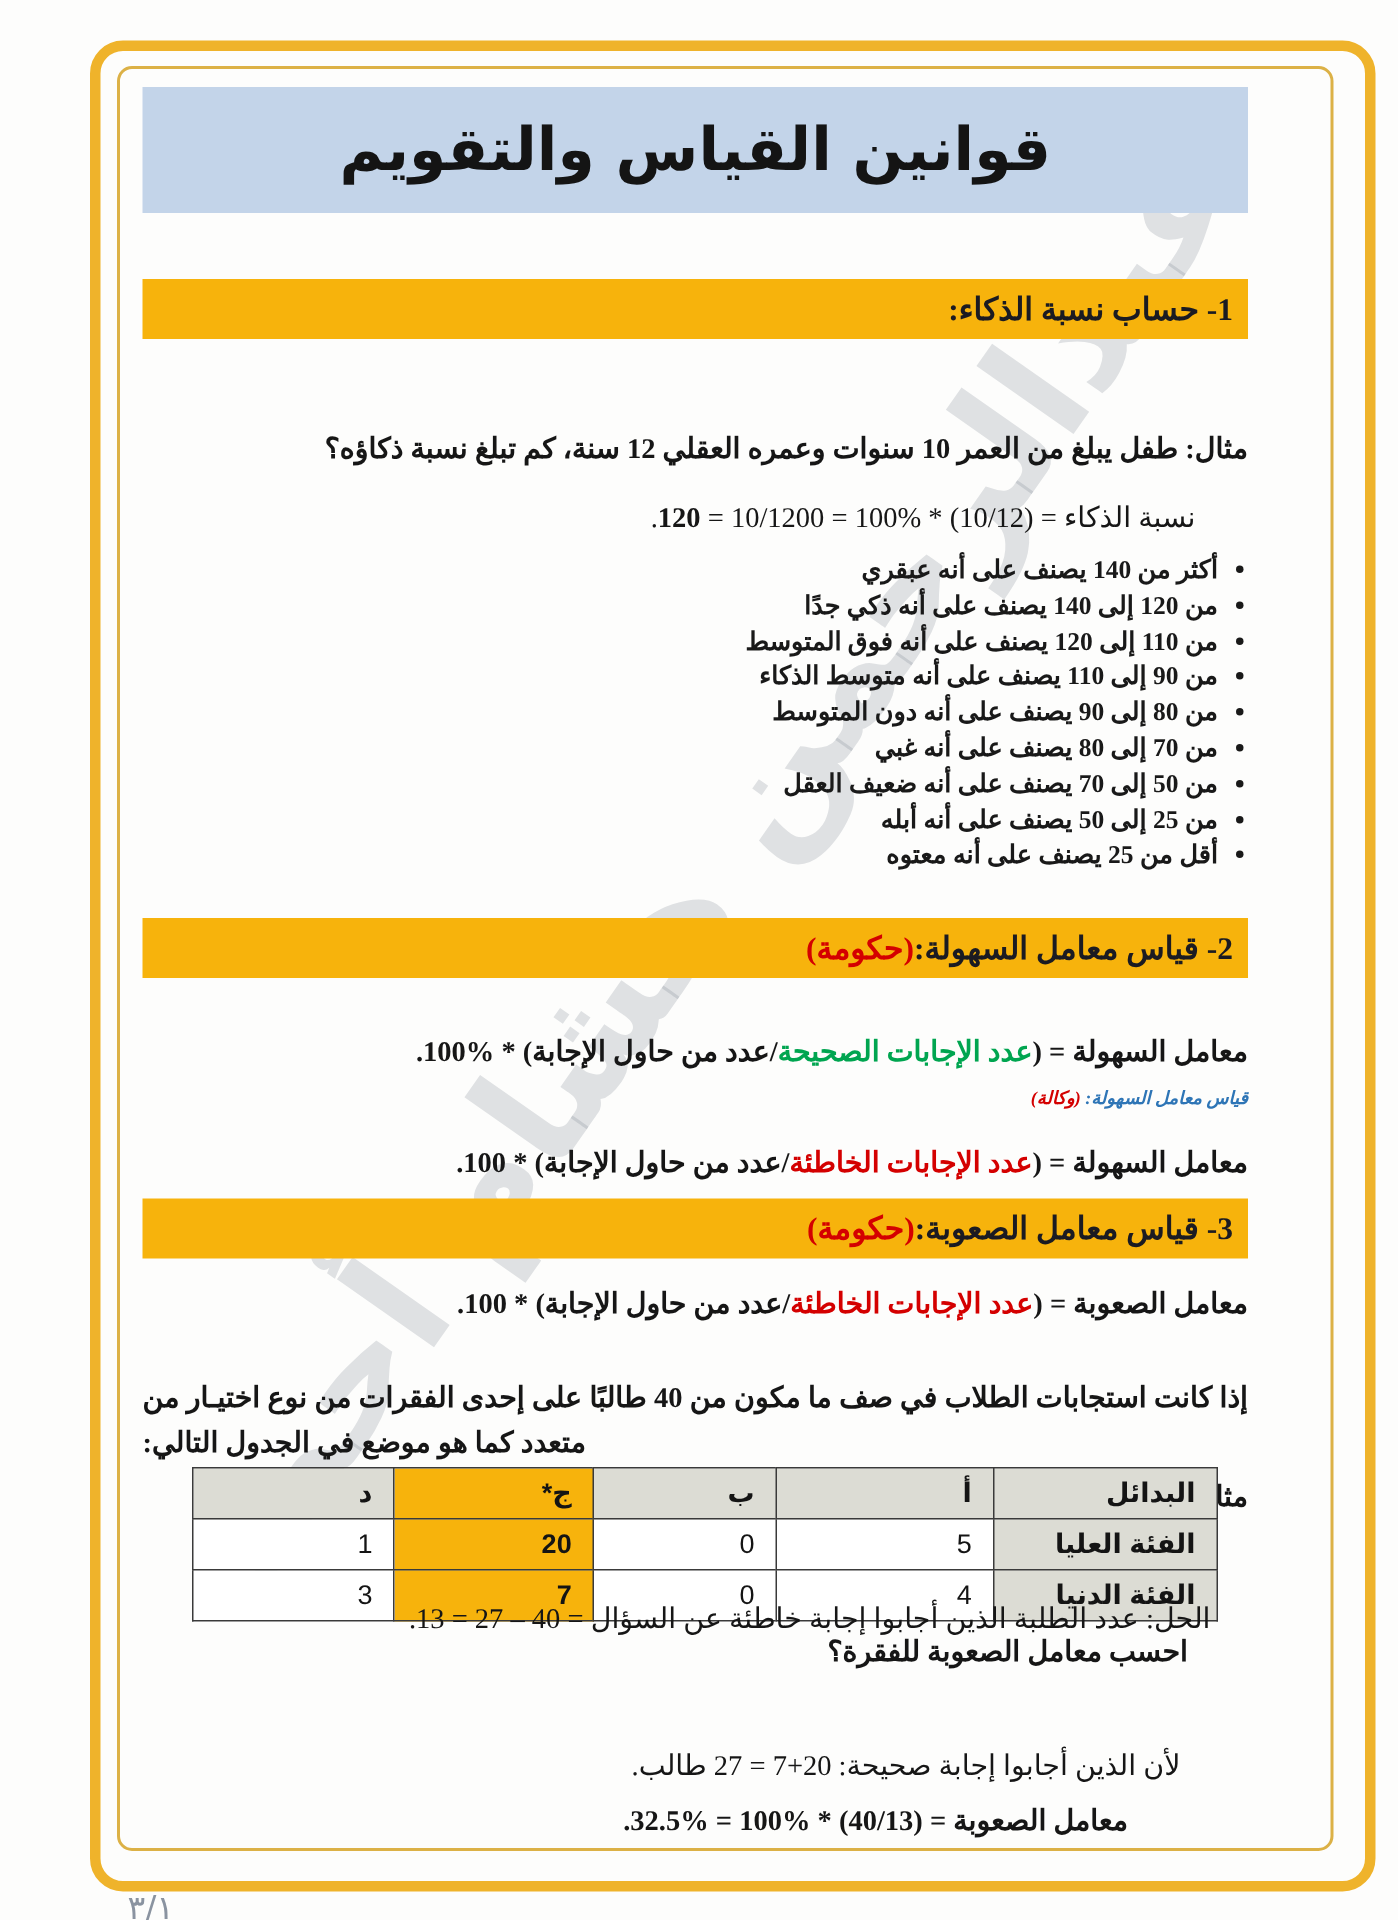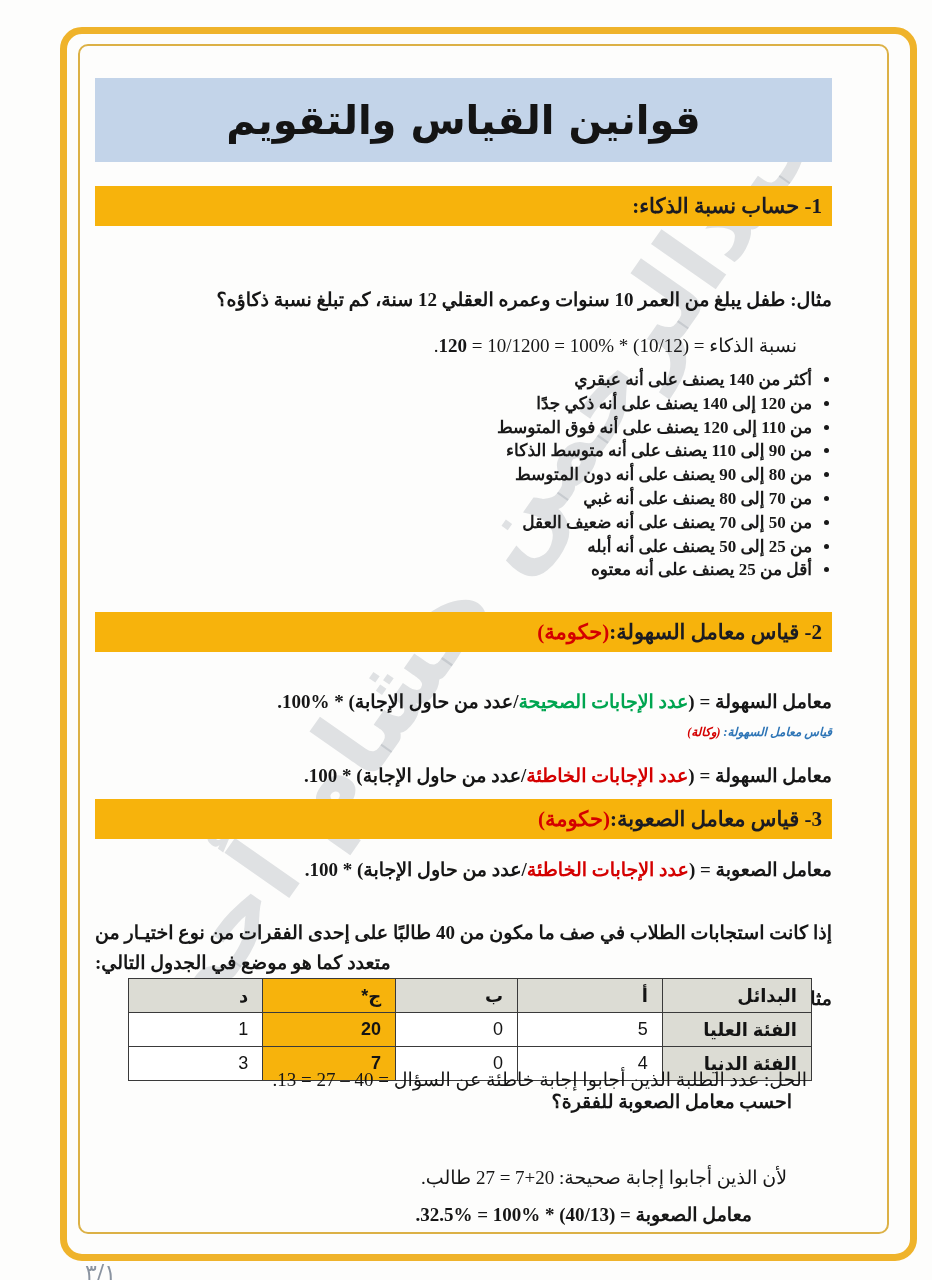--- a/index.html
+++ b/index.html
@@ -25,21 +25,21 @@
     font-size:104px;font-weight:bold;color:rgba(105,115,130,0.20);
     white-space:nowrap;z-index:0;pointer-events:none;
     font-family:"DejaVu Sans",sans-serif;
   }
   .content-layer{position:absolute;left:0;top:0;width:932px;height:1280px;z-index:1;}
   .blk{position:absolute;left:95px;width:737px;direction:rtl;}
   .title-bar{
     top:58px;height:84px;background:#c3d4e9;
     display:flex;align-items:center;justify-content:center;
     font-family:"DejaVu Sans","Liberation Sans",sans-serif;
-    font-weight:800;font-size:40px;color:#141414;letter-spacing:0px;margin-top:20px;
+    font-weight:800;font-size:40px;color:#141414;letter-spacing:0px;
   }
   .sec-bar{
     height:40px;background:#f7b30c;display:flex;align-items:center;
     padding:0 10px;box-sizing:border-box;
     font-weight:bold;font-size:21px;color:#1b1b22;
   }
   .line{font-size:19px;line-height:24px;text-align:right;}
   .b{font-weight:bold;}
   .red{color:#d40000;font-weight:bold;}
   .green{color:#00a550;font-weight:bold;}

